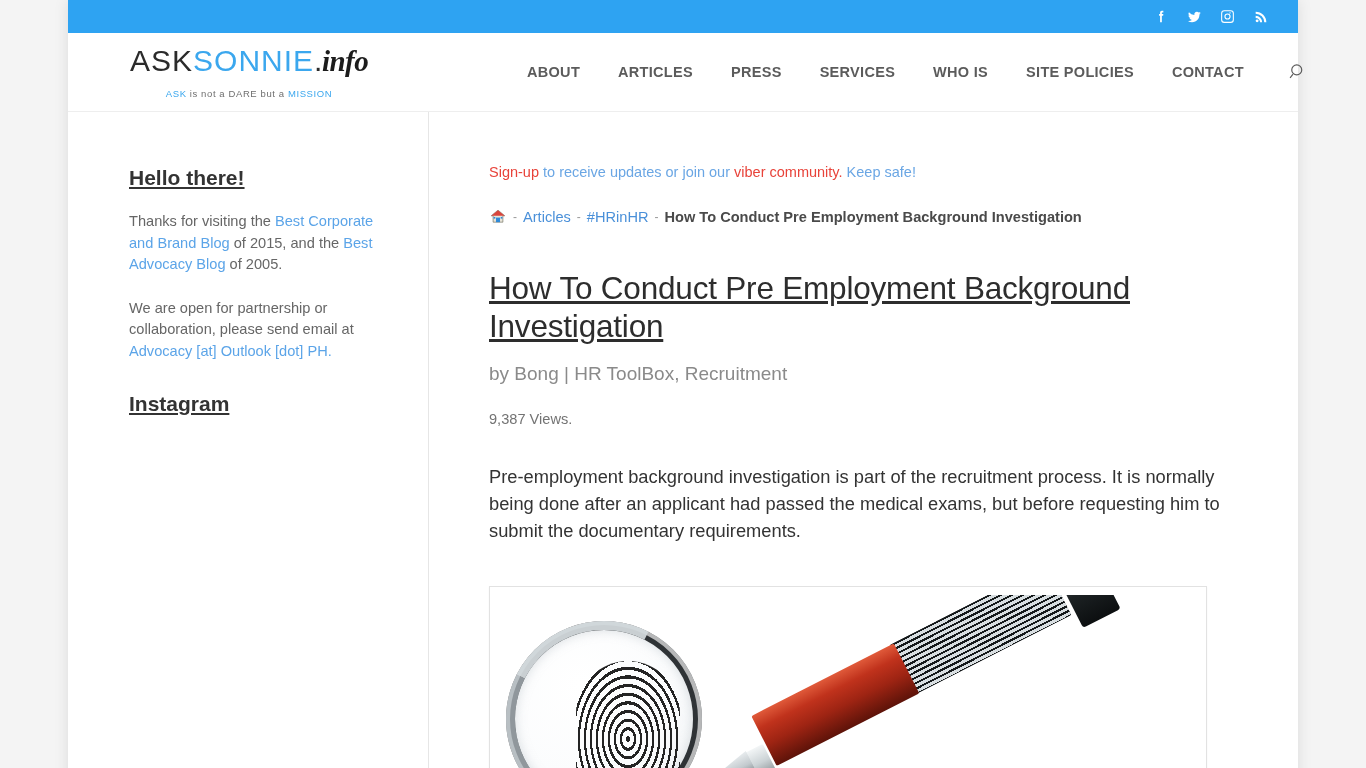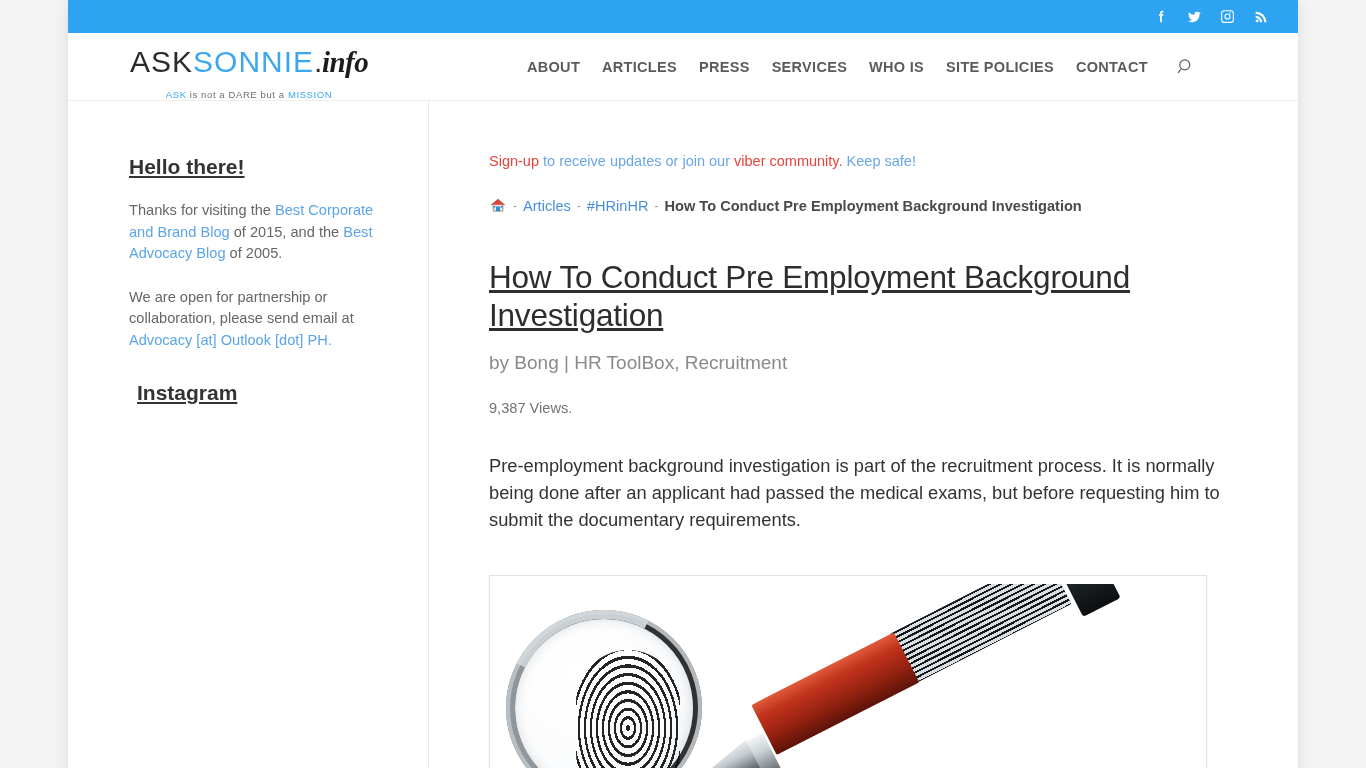--- a/index.html
+++ b/index.html
@@ -33,25 +33,25 @@
   .social-ico {
     width: 17px; height: 17px;
     display: flex; align-items: center; justify-content: center;
     color: #ffffff;
     cursor: pointer;
   }
   .social-ico svg { display: block; fill: #ffffff; }
 
   
   .header {
-    height: 68px;
+    height: 79px;
     background: #ffffff;
     border-bottom: 1px solid #eeeeee;
     display: flex;
-    align-items: flex-end;
+    align-items: center;
     position: relative;
   }
   .logo-block {
     margin-left: 62px;
     width: 238px;
     user-select: none;
   }
   .logo-main {
     font-size: 30px;
     letter-spacing: -0.5px;
@@ -79,21 +79,21 @@
   }
   .tag-blue { color: #3ba7ee; }
   .tag-grey { color: #6f6f6f; }
 
   .nav {
     position: absolute;
     left: 448px;
     top: 0; bottom: 0;
     display: flex;
     align-items: center;
-    gap: 0;
+    gap: 16px;
   }
   .nav-item {
     font-size: 14.5px;
     font-weight: 700;
     letter-spacing: 0.3px;
     color: #5b5b5b;
     padding: 0 11px;
     white-space: nowrap;
     cursor: pointer;
   }
@@ -139,21 +139,21 @@
   .side-p a, .lnk {
     color: #5ba4e8;
     text-decoration: none;
     cursor: pointer;
   }
   .side-title-2 {
     font-size: 21px;
     font-weight: 700;
     color: #333333;
     text-decoration: underline;
-    margin: 30px 0 0 8px;
+    margin: 30px 0 0 0;
   }
 
   
   .notice {
     font-size: 14.5px;
     line-height: 20px;
     margin: 0 0 26px 0;
   }
   .notice .red { color: #e8433a; }
   .notice .blue { color: #6aa6e4; }

